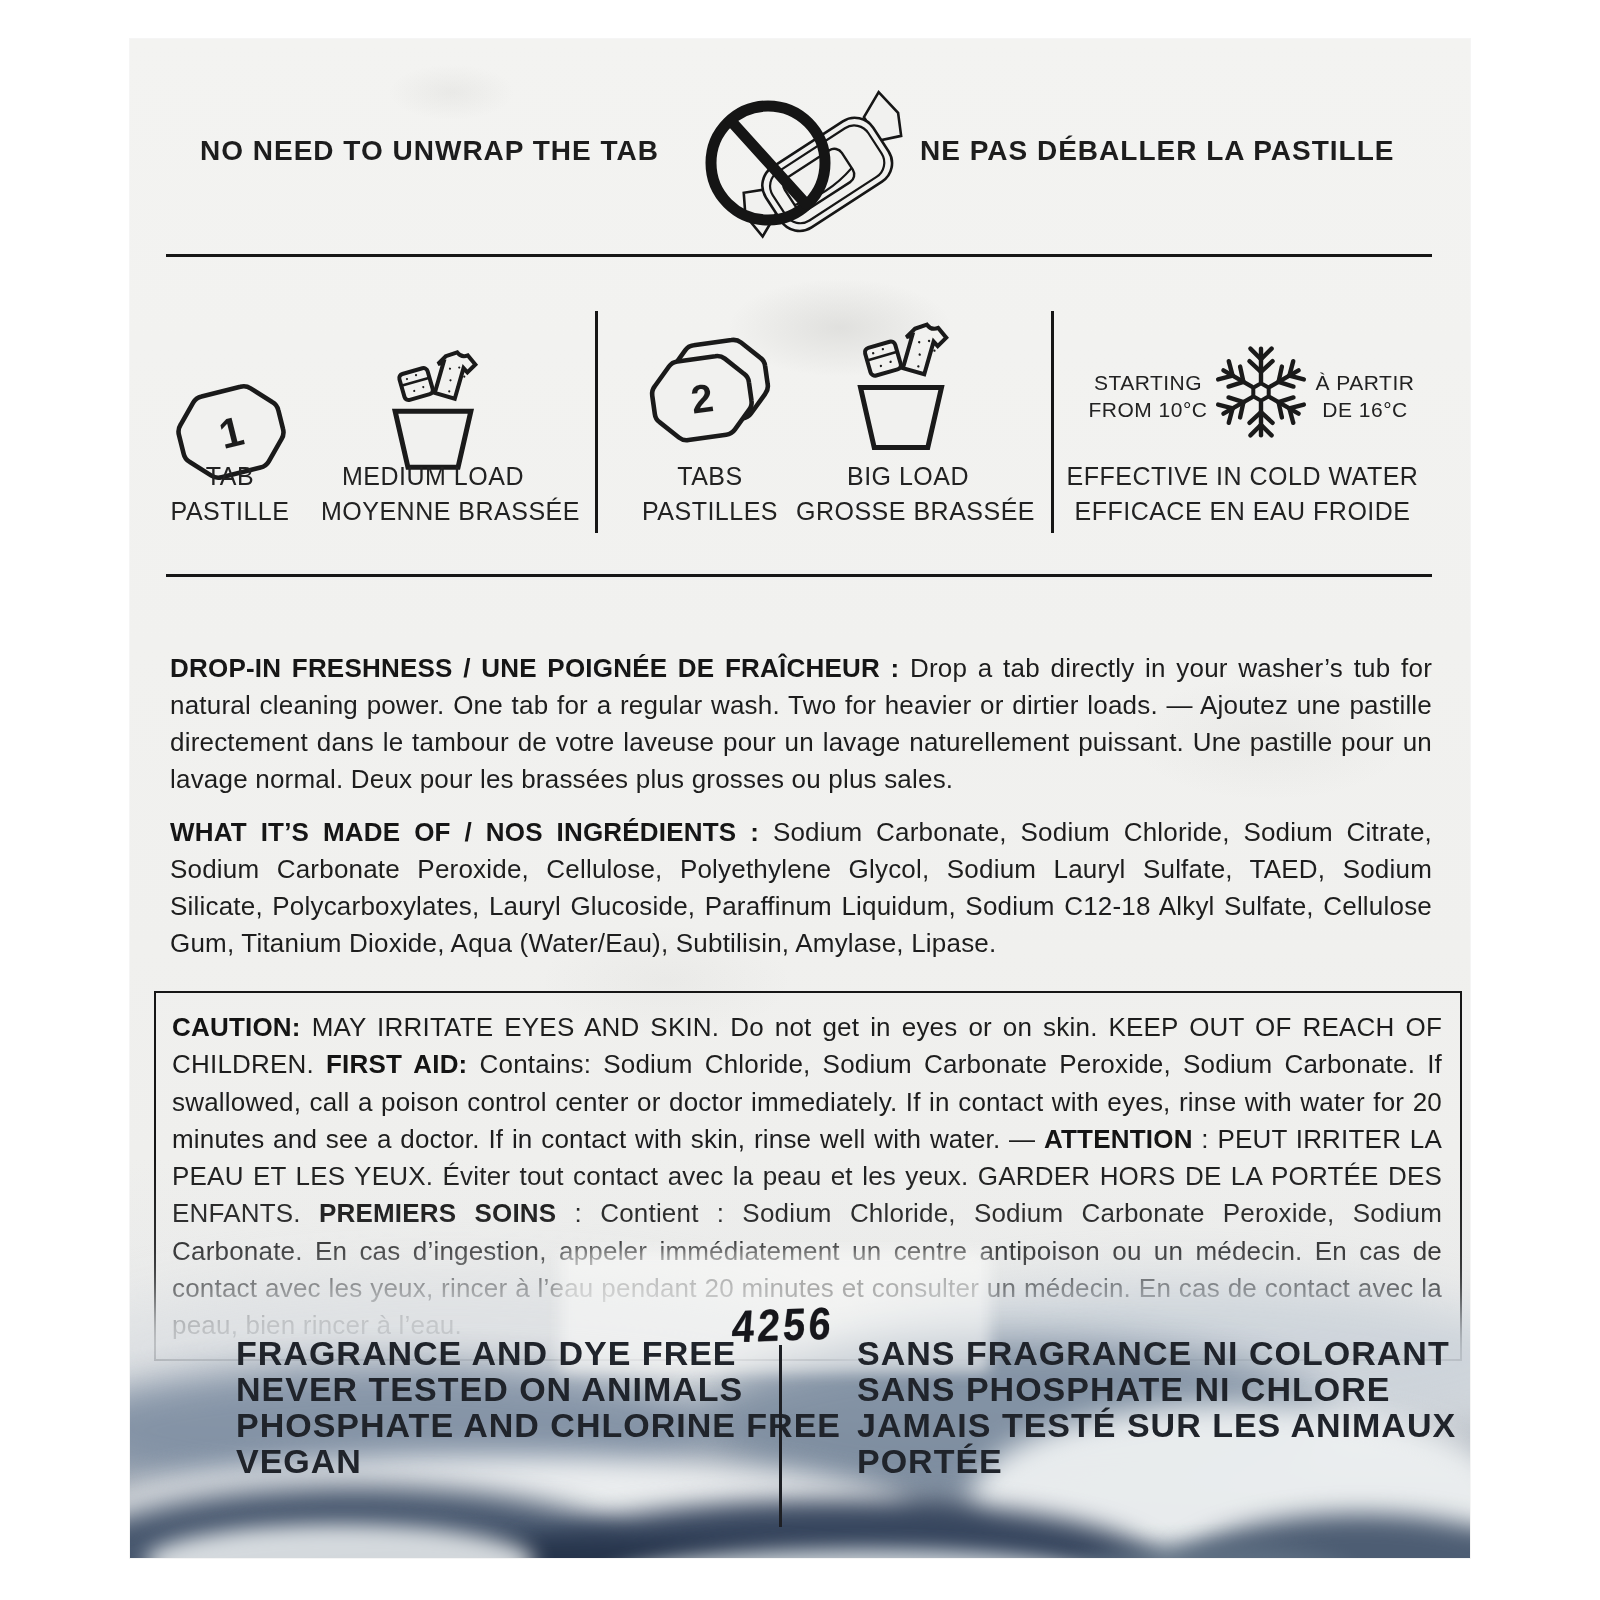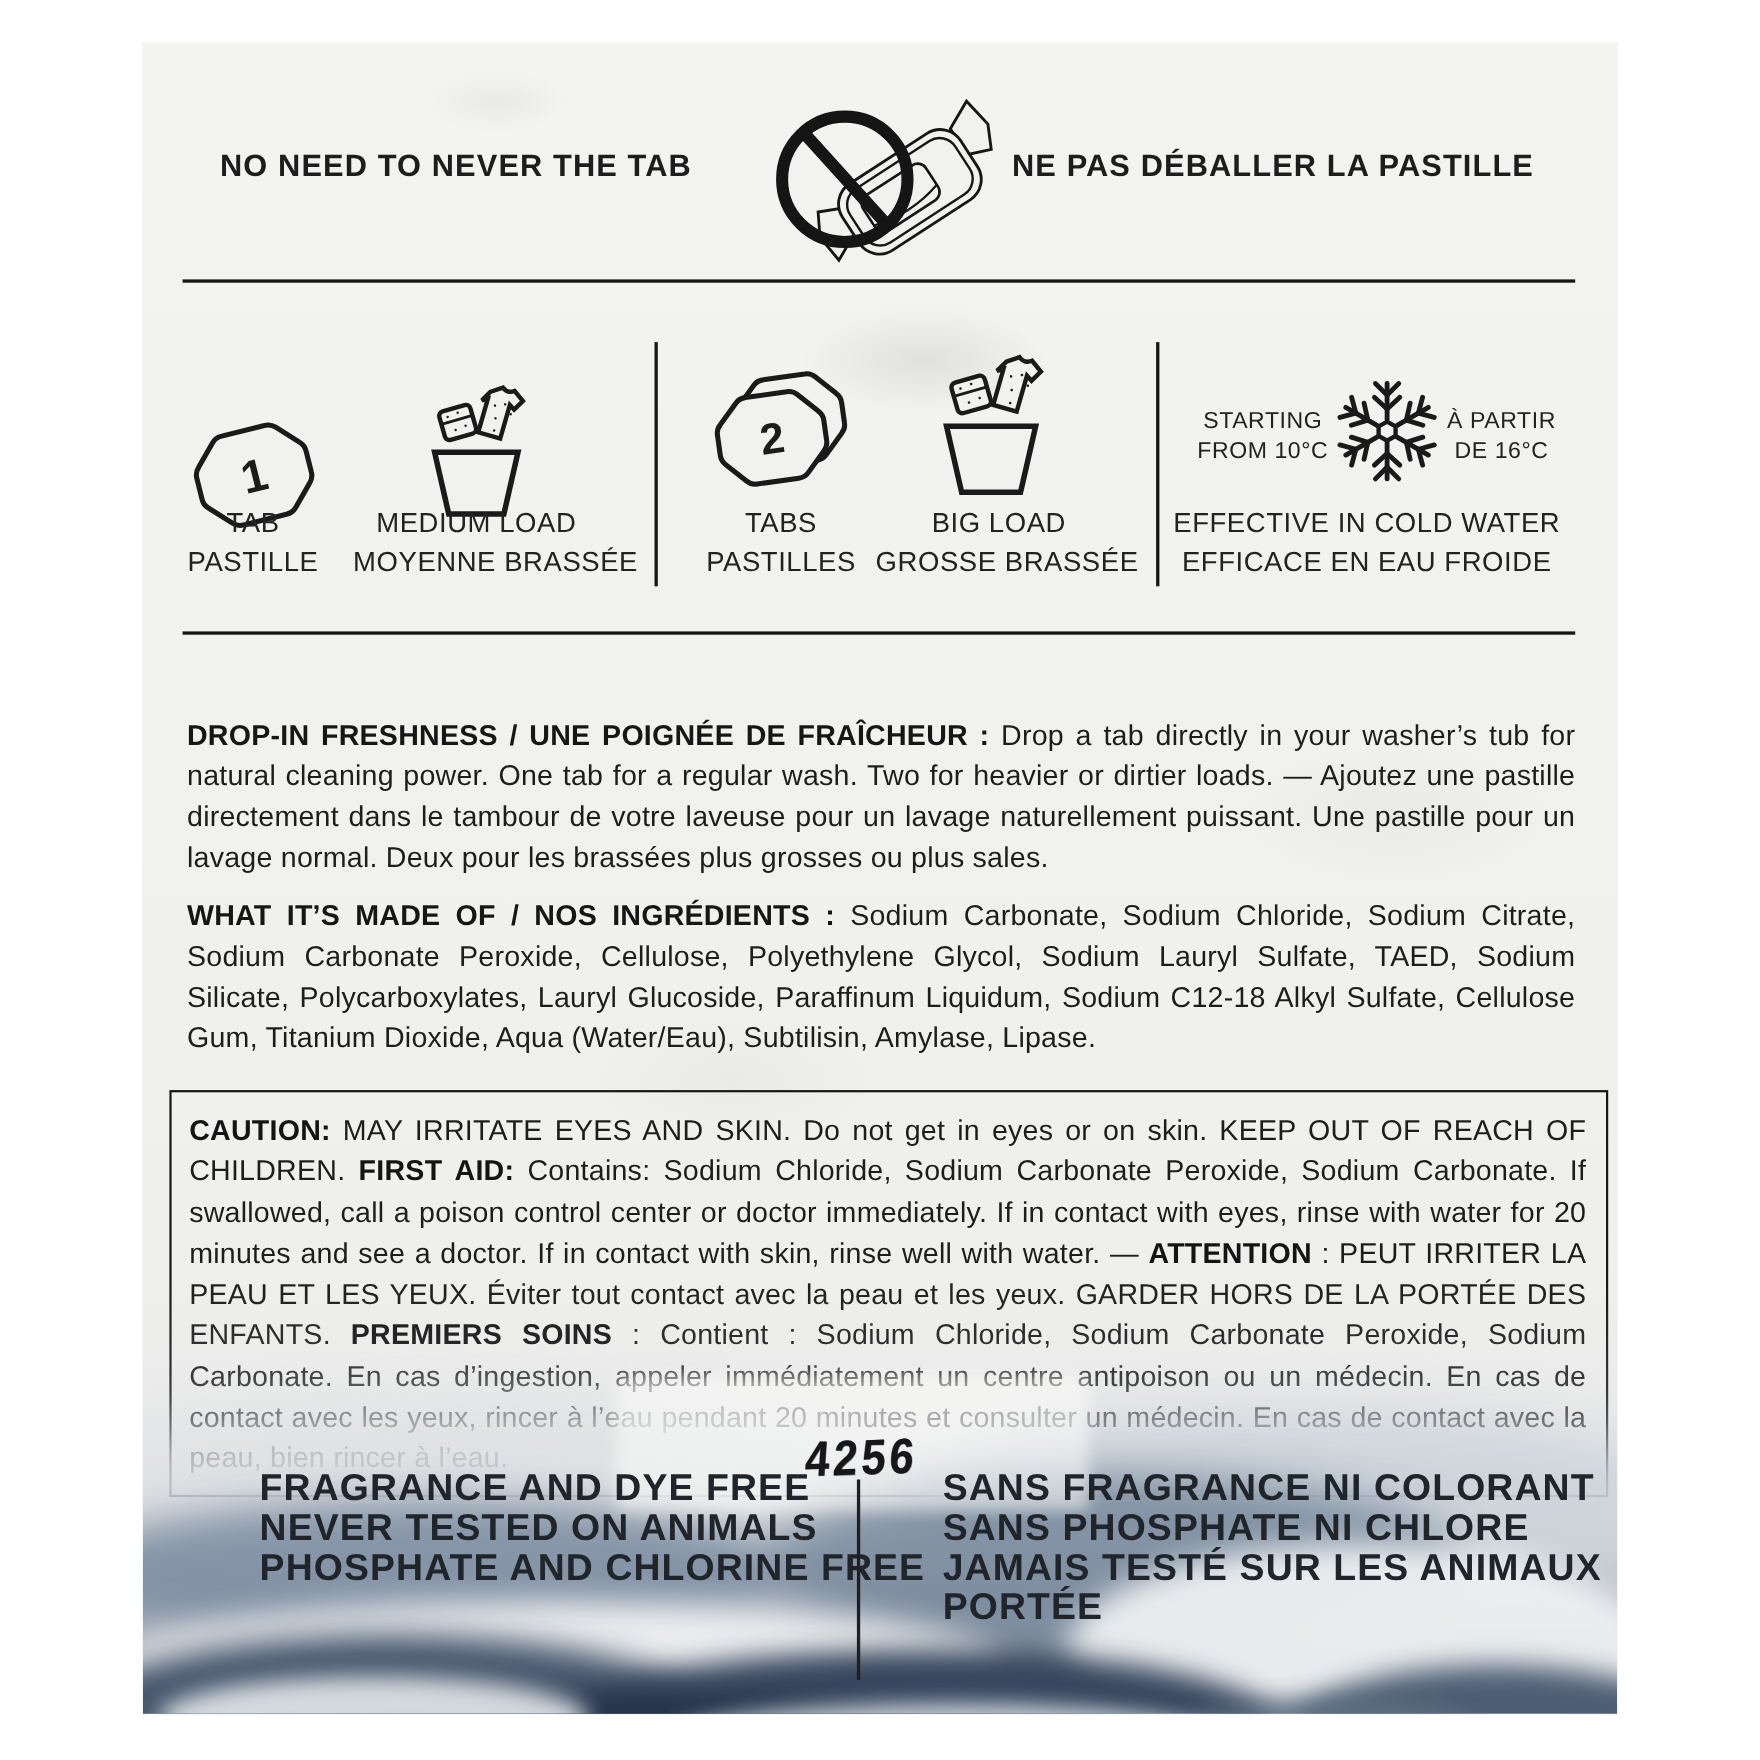--- a/index.html
+++ b/index.html
@@ -84,21 +84,21 @@
   .w13{left:930px; top:385px;width:300px;height:80px; background:#5f7083;filter:blur(10px);opacity:.9;}
   svg{overflow:visible;display:block;}
   svg *{vector-effect:non-scaling-stroke;}
   .z2{z-index:2;}
 </style>
 </head>
 <body>
 
 <div class="package">
 
-  <div class="abs hdr" style="left:70px;top:96px;">NO NEED TO NEVER THE TAB</div>
+  <div class="abs hdr" style="left:70px;top:96px;">NO NEED TO UNWRAP THE TAB</div>
 
   <div class="abs" style="left:545px;top:40px;width:250px;height:162px;">
     <svg width="250" height="162" viewBox="0 0 250 162">
       <g transform="rotate(-33 150 92)" stroke="#161616" fill="#f1f1ef" stroke-width="2.6">
         <polygon points="212,68 238,55 243,83 233,104 212,96"></polygon>
         <polygon points="88,100 62,113 59,86 70,66 88,74"></polygon>
         <rect x="86" y="60" width="128" height="72" rx="22"></rect>
         <rect x="93" y="67" width="114" height="58" rx="17" fill="none" stroke-width="2.2"></rect>
         <rect x="106" y="77" width="68" height="38" rx="9" fill="none" stroke-width="2.4"></rect>
         <path d="M106,104 q34,10 68,0" fill="none" stroke-width="2"></path>
@@ -286,20 +286,21 @@
       <i class="w13"></i>
   </div>
 
   <div class="stamp-patch z2"></div>
   <div class="stamp z2">4256</div>
 
   <div class="claims" style="left:106px;">
     <div>FRAGRANCE AND DYE FREE</div>
     <div>NEVER TESTED ON ANIMALS</div>
     <div>PHOSPHATE AND CHLORINE FREE</div>
+    <div>VEGAN</div>
   </div>
 
   <div class="claims-divider"></div>
 
   <div class="claims" style="left:727px;">
     <div>SANS FRAGRANCE NI COLORANT</div>
     <div>SANS PHOSPHATE NI CHLORE</div>
     <div>JAMAIS TESTÉ SUR LES ANIMAUX</div>
     <div>PORTÉE</div>
   </div>

